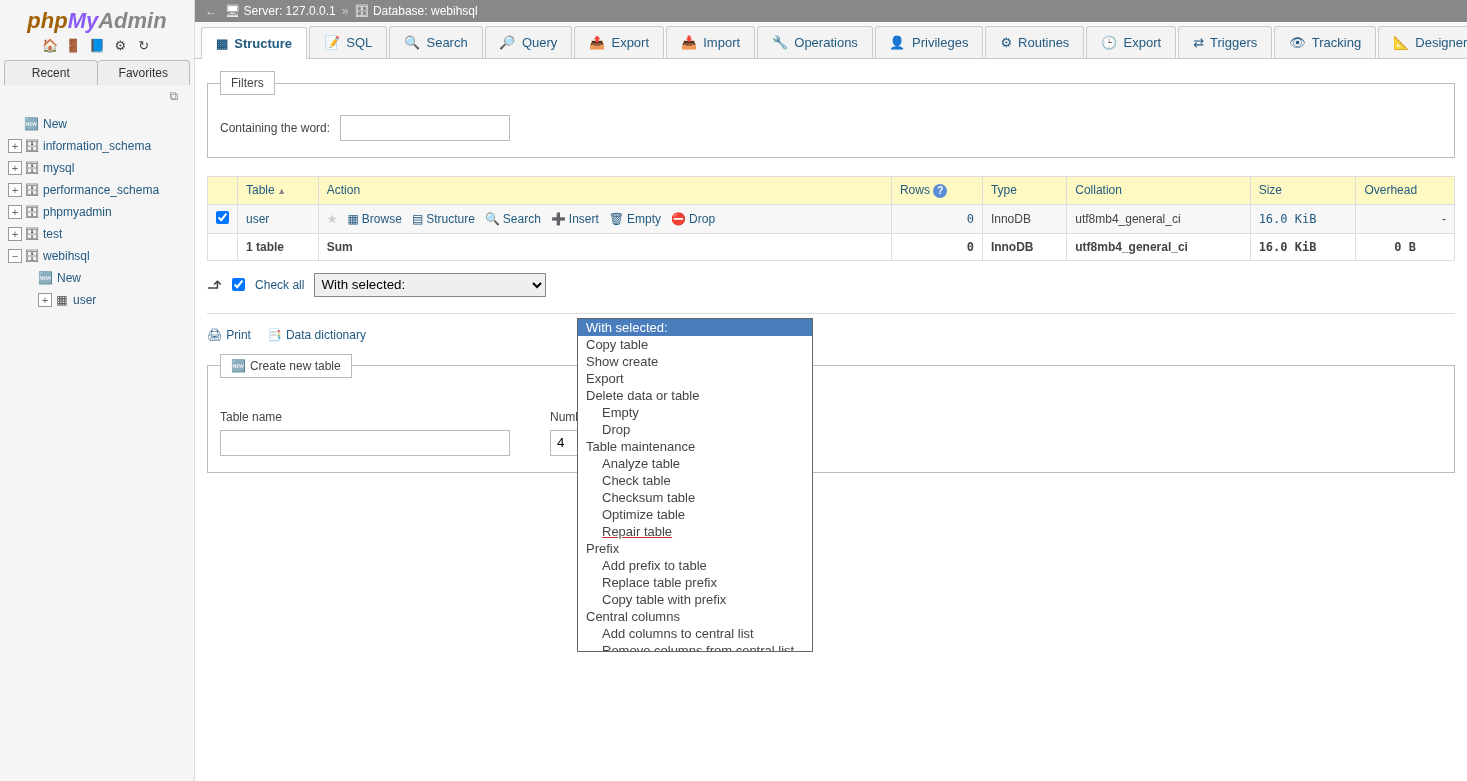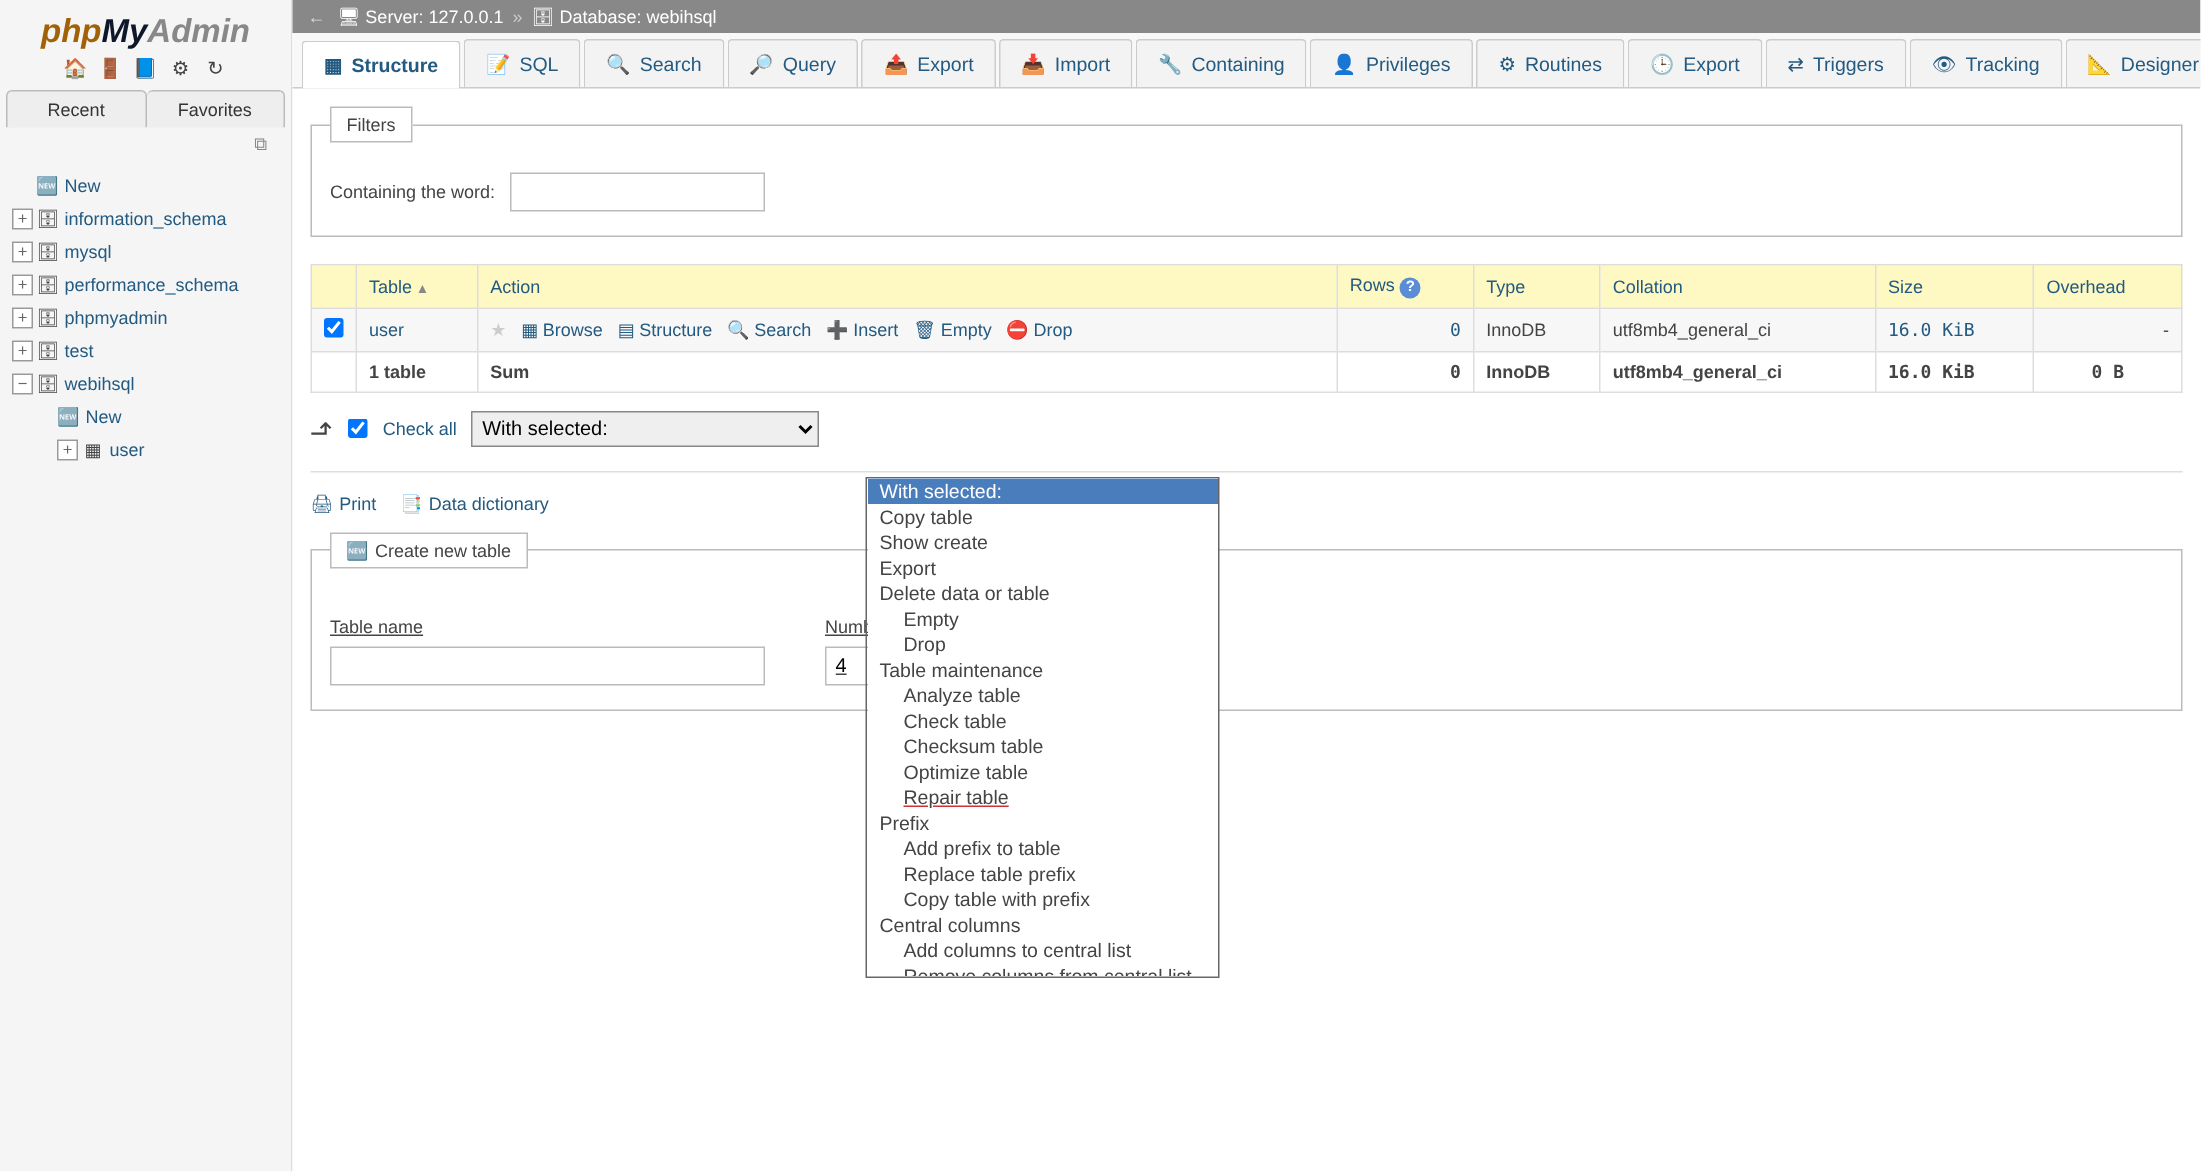--- a/index.html
+++ b/index.html
@@ -3,21 +3,21 @@
 <meta charset="utf-8">
 <style>
 * { box-sizing: border-box; margin: 0; padding: 0; }
 body { font-family: Arial, sans-serif; font-size: 12px; color: #444; background: #fff; overflow: hidden; width: 1467px; height: 781px; position: relative; }
 a { color: #235a81; text-decoration: none; cursor: pointer; }
 
 
 .sidebar { position: absolute; left: 0; top: 0; width: 195px; height: 100%; background: #f5f5f5; border-right: 1px solid #ddd; }
 .logo { padding: 8px 10px 2px; text-align: center; font-size: 22px; font-weight: bold; font-style: italic; font-family: "Trebuchet MS", sans-serif; }
 .logo .p1 { color: #a16207; }
-.logo .p2 { color: #0f172a; }
+.logo .p2 { color: #8b5cf6; }
 .logo .p3 { color: #888; }
 .sb-icons { text-align: center; padding: 2px 0 6px; }
 .sb-icons span { display: inline-block; width: 16px; height: 16px; margin: 0 2px; vertical-align: middle; font-size: 13px; }
 .sb-tabs { display: flex; padding: 0 4px; }
 .sb-tab { flex: 1; text-align: center; padding: 5px 6px; border: 1px solid #bbb; border-bottom: none; background: #eee; color: #333; cursor: pointer; border-top-left-radius: 4px; border-top-right-radius: 4px; font-size: 12px; }
 .sb-tab + .sb-tab { border-left: none; }
 .link-icon { text-align: right; padding: 4px 16px 6px; color: #888; font-size: 12px; }
 .nav { padding: 4px 0 0 8px; }
 .nav-row { display: flex; align-items: center; padding: 2px 0; line-height: 18px; cursor: pointer; }
 .toggle { width: 14px; height: 14px; border: 1px solid #999; background: #fff; text-align: center; line-height: 12px; font-size: 11px; color: #666; margin-right: 2px; }
@@ -56,21 +56,21 @@
 
 .checkall-row { display: flex; align-items: center; gap: 10px; padding: 6px 0 16px; border-bottom: 1px solid #ddd; margin-bottom: 14px; }
 .arrow-up { font-size: 18px; transform: rotate(90deg) scaleY(-1); display: inline-block; }
 .checkall-row select { width: 232px; height: 24px; border: 1px solid #888; padding: 2px; }
 
 .print-row { display: flex; align-items: center; gap: 16px; margin-bottom: 12px; }
 .print-row a { display: inline-flex; align-items: center; gap: 4px; }
 
 fieldset.create { border: 1px solid #bbb; padding: 22px 12px 16px; }
 fieldset.create legend { padding: 4px 10px; border: 1px solid #bbb; background: #fff; font-size: 12px; display: inline-flex; align-items: center; gap: 4px; }
-.create-row { display: flex; align-items: center; gap: 40px; margin-top: 10px; text-decoration: underline; }
+.create-row { display: flex; align-items: center; gap: 40px; margin-top: 10px; }
 .create-field { display: flex; flex-direction: column; gap: 6px; }
 .create-field label { font-size: 12px; }
 .create-field input { border: 1px solid #bbb; height: 26px; padding: 2px 6px; }
 .btn { border: 1px solid #888; background: linear-gradient(#fff,#e8e8e8); padding: 6px 16px; border-radius: 14px; cursor: pointer; font-size: 12px; }
 
 
 .dropdown { position: absolute; left: 577px; top: 318px; width: 236px; background: #fff; border: 1px solid #666; font-size: 13px; z-index: 50; max-height: 334px; overflow-y: auto; }
 .dropdown .opt { padding: 1px 8px; cursor: pointer; white-space: nowrap; }
 .dropdown .opt.selected { background: #4a7dbc; color: #fff; }
 .dropdown .group { padding: 1px 8px; font-weight: normal; }
@@ -191,21 +191,21 @@
     <div class="tab">
         <span class="ti">📤</span>
         <span>Export</span>
       </div>
     <div class="tab">
         <span class="ti">📥</span>
         <span>Import</span>
       </div>
     <div class="tab">
         <span class="ti">🔧</span>
-        <span>Containing</span>
+        <span>Operations</span>
       </div>
     <div class="tab">
         <span class="ti">👤</span>
         <span>Privileges</span>
       </div>
     <div class="tab">
         <span class="ti">⚙</span>
         <span>Routines</span>
       </div>
     <div class="tab">

